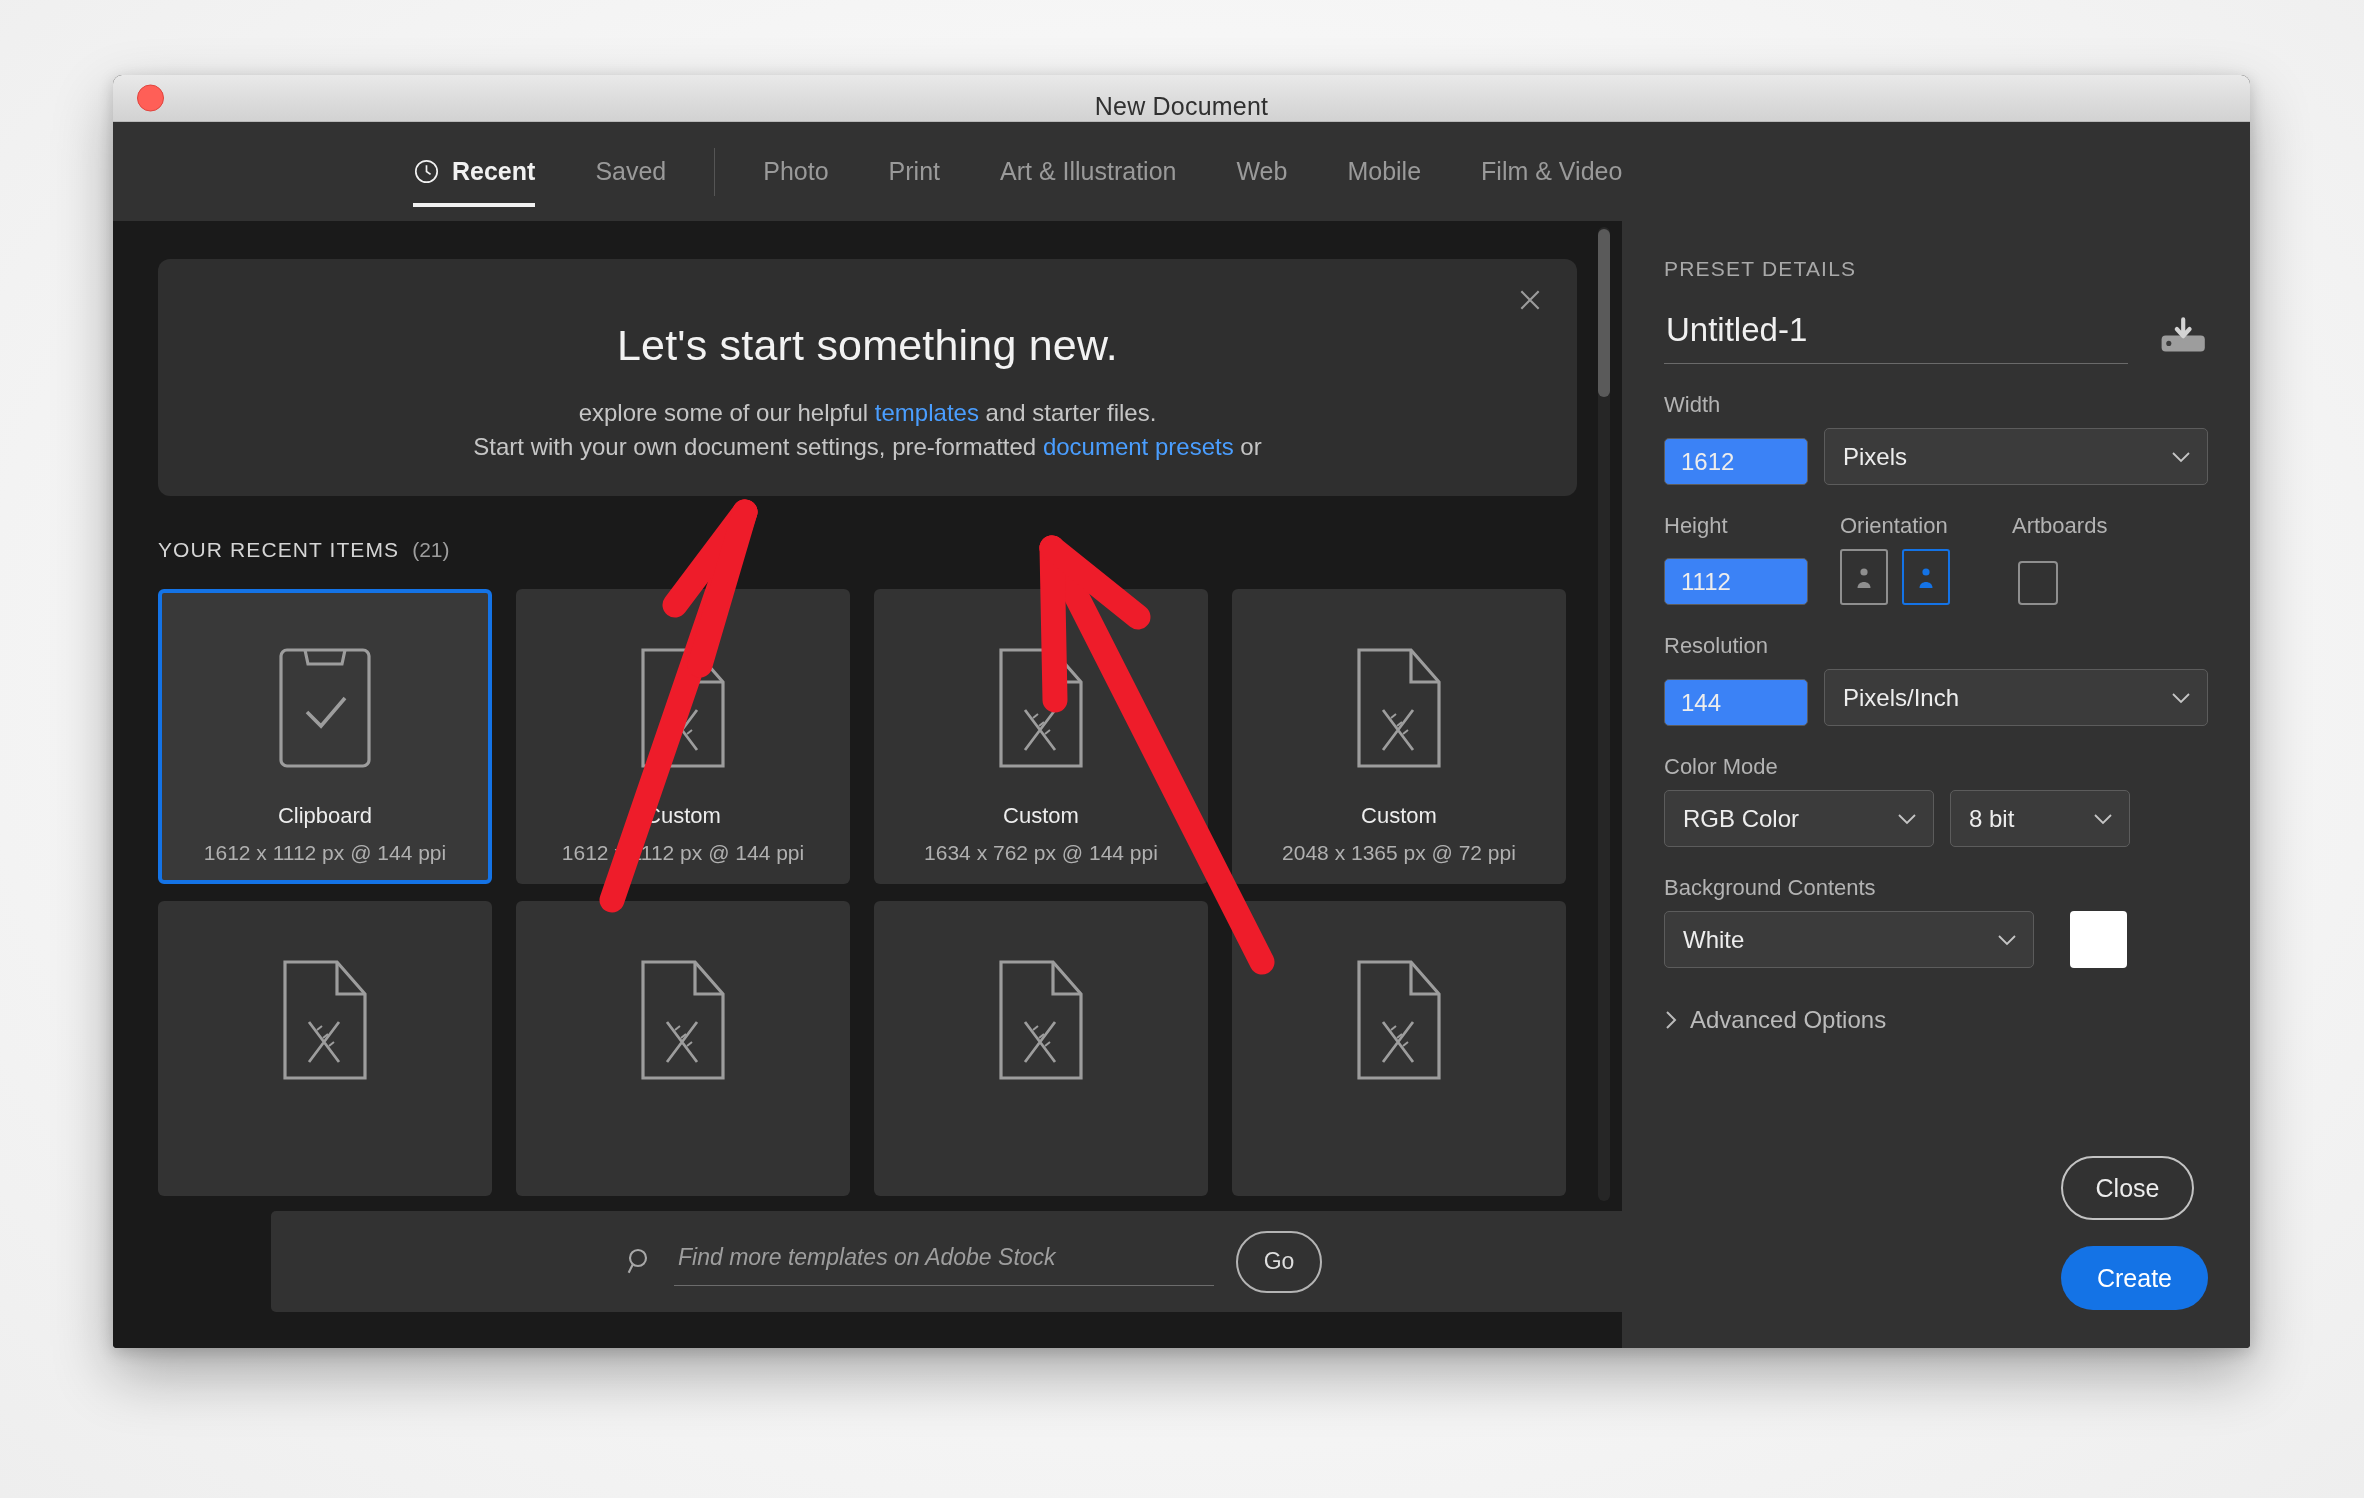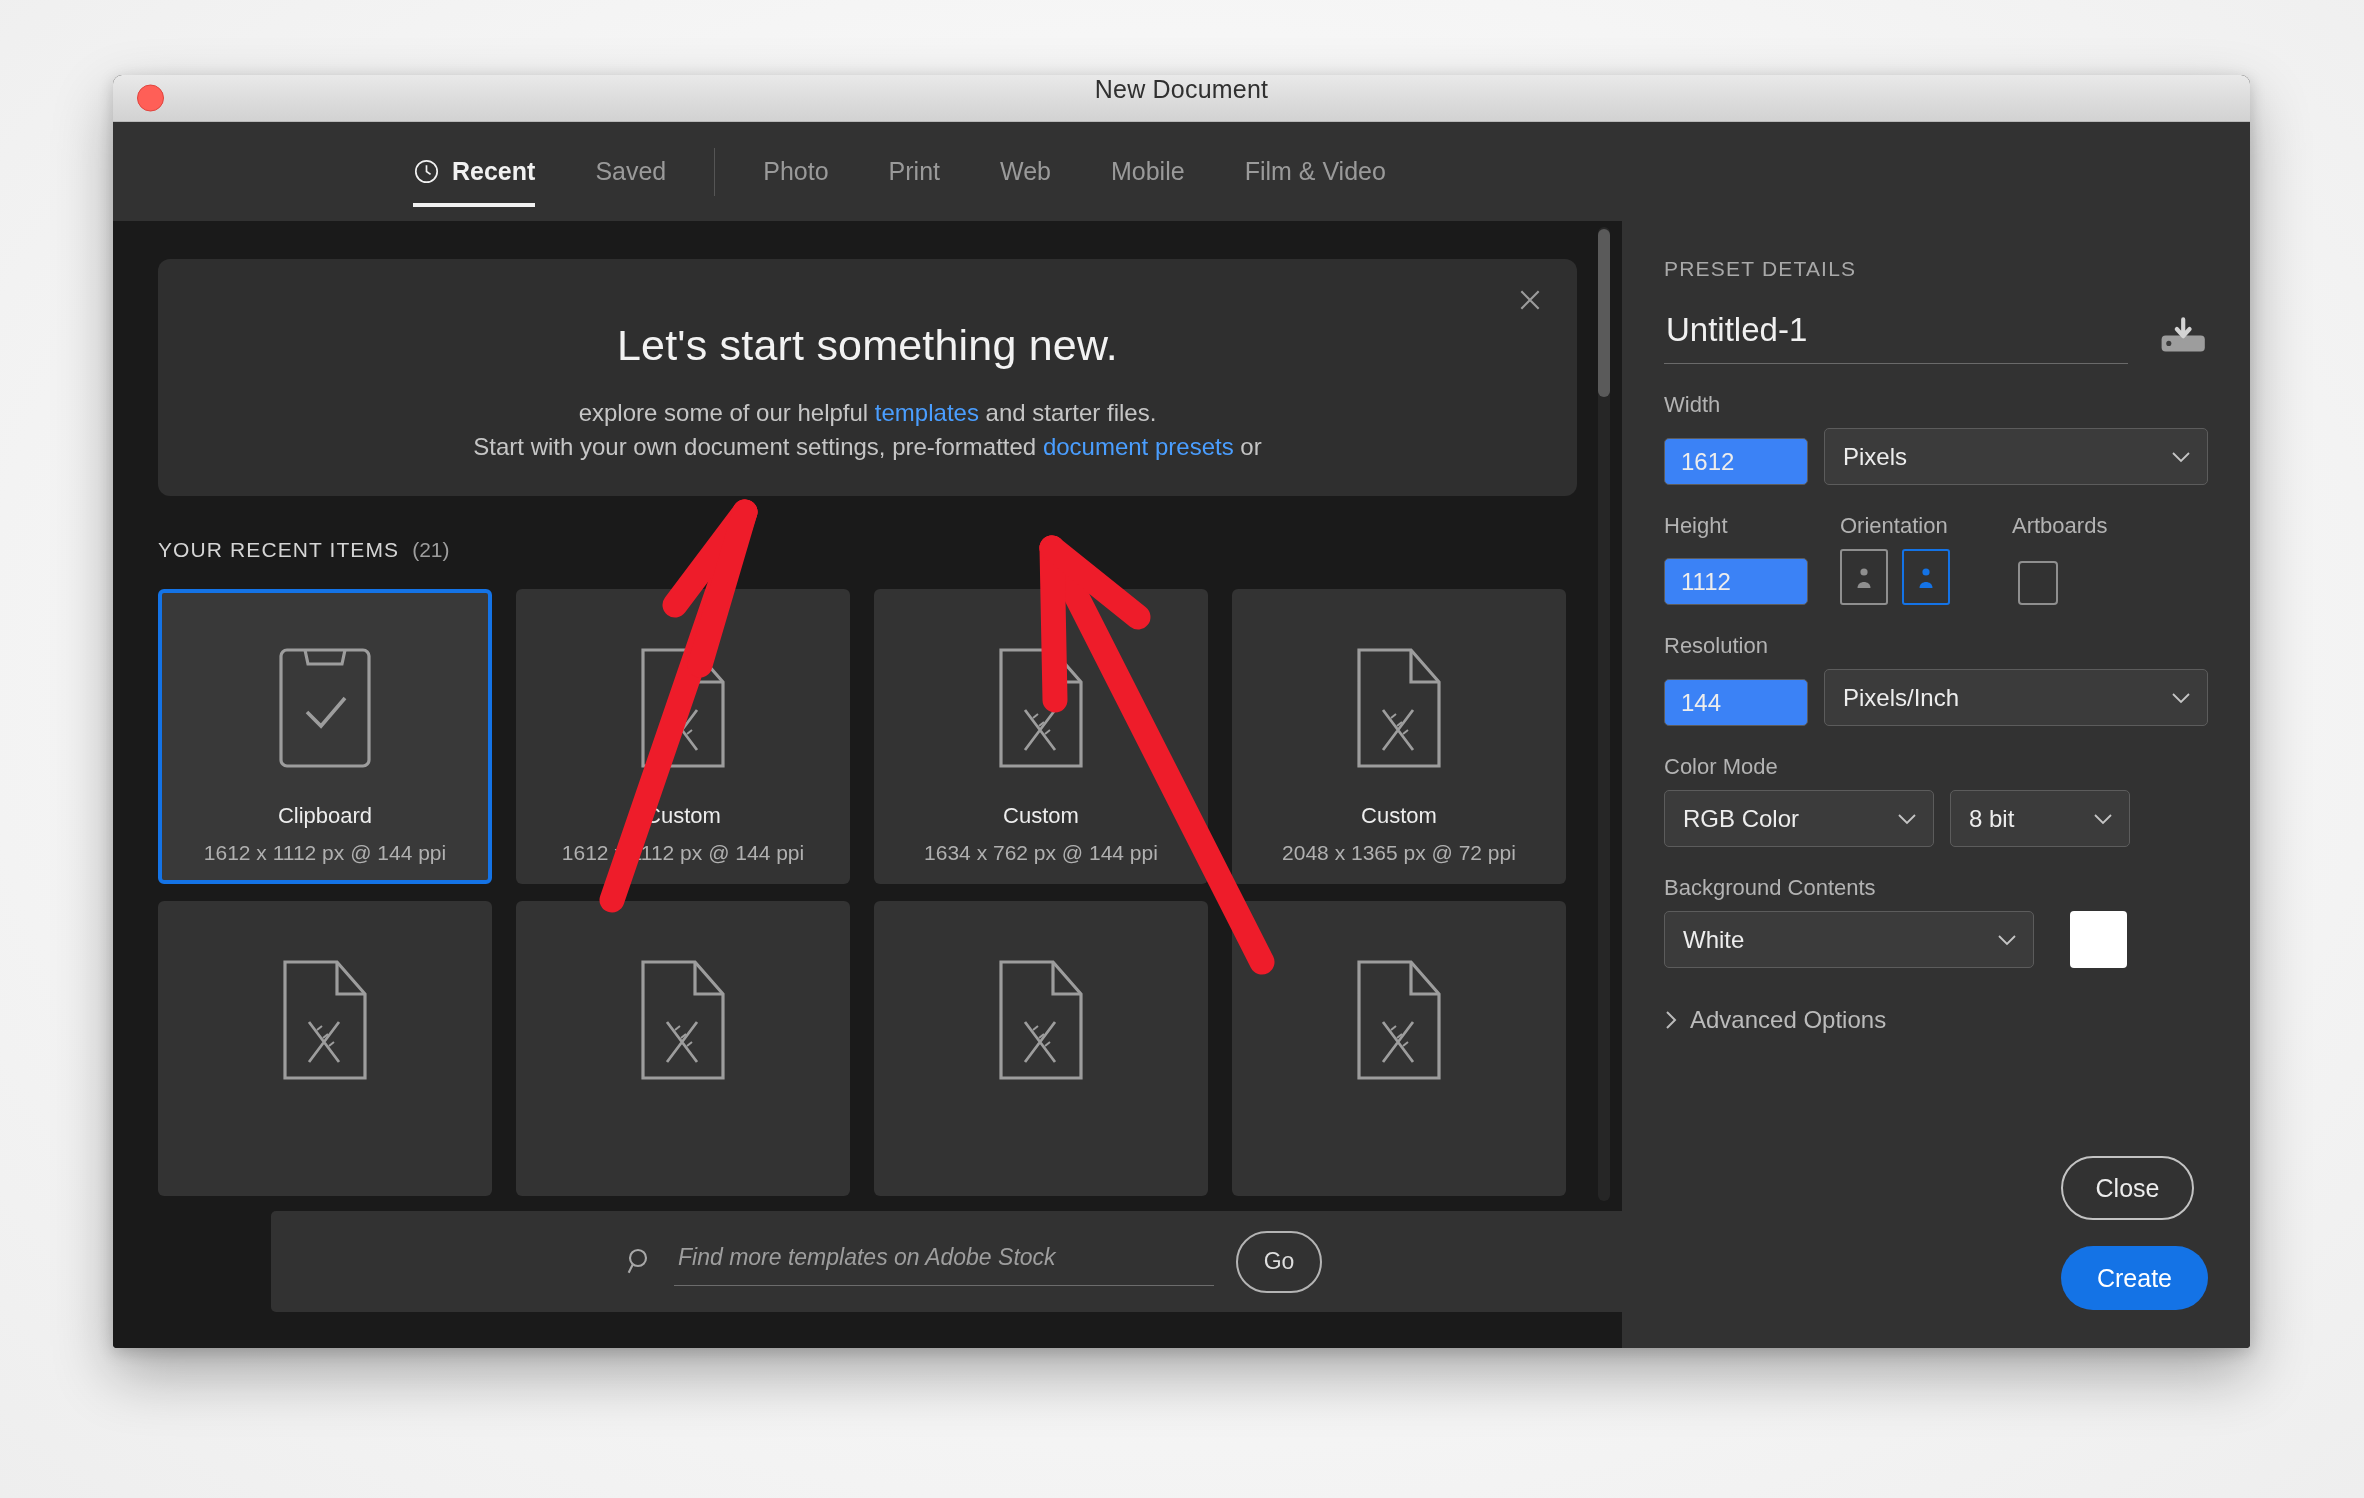--- a/index.html
+++ b/index.html
@@ -22,21 +22,21 @@
     box-shadow: 0 26px 60px rgba(0,0,0,0.30), 0 4px 16px rgba(0,0,0,0.18);
     overflow: hidden;
     background: #1b1b1b;
   }
 
   .titlebar {
     position: relative;
     height: 47px;
     background: linear-gradient(to bottom, #e9e9e9 0%, #dcdcdc 55%, #d2d2d2 100%);
     border-bottom: 1px solid #b9b9b9;
-    display: flex; align-items: flex-start; justify-content: center;
+    display: flex; align-items: flex-end; justify-content: center;
   }
   .titlebar-title {
     font-size: 25px; color: #303030; letter-spacing: .2px;
   }
   .traffic-close {
     position: absolute; left: 24px; top: 50%;
     transform: translateY(-50%);
     width: 27px; height: 27px; border-radius: 50%;
     background: #ff5f57;
     border: 1px solid #e0443e;
@@ -333,20 +333,23 @@
     </div>
     <div class="tab">
       <span>Saved</span>
     </div>
     <div class="tab-divider"></div>
     <div class="tab">
       <span>Photo</span>
     </div>
     <div class="tab">
       <span>Print</span>
+    </div>
+    <div class="tab">
+      <span>Art &amp; Illustration</span>
     </div>
     <div class="tab">
       <span>Web</span>
     </div>
     <div class="tab">
       <span>Mobile</span>
     </div>
     <div class="tab">
       <span>Film &amp; Video</span>
     </div>

